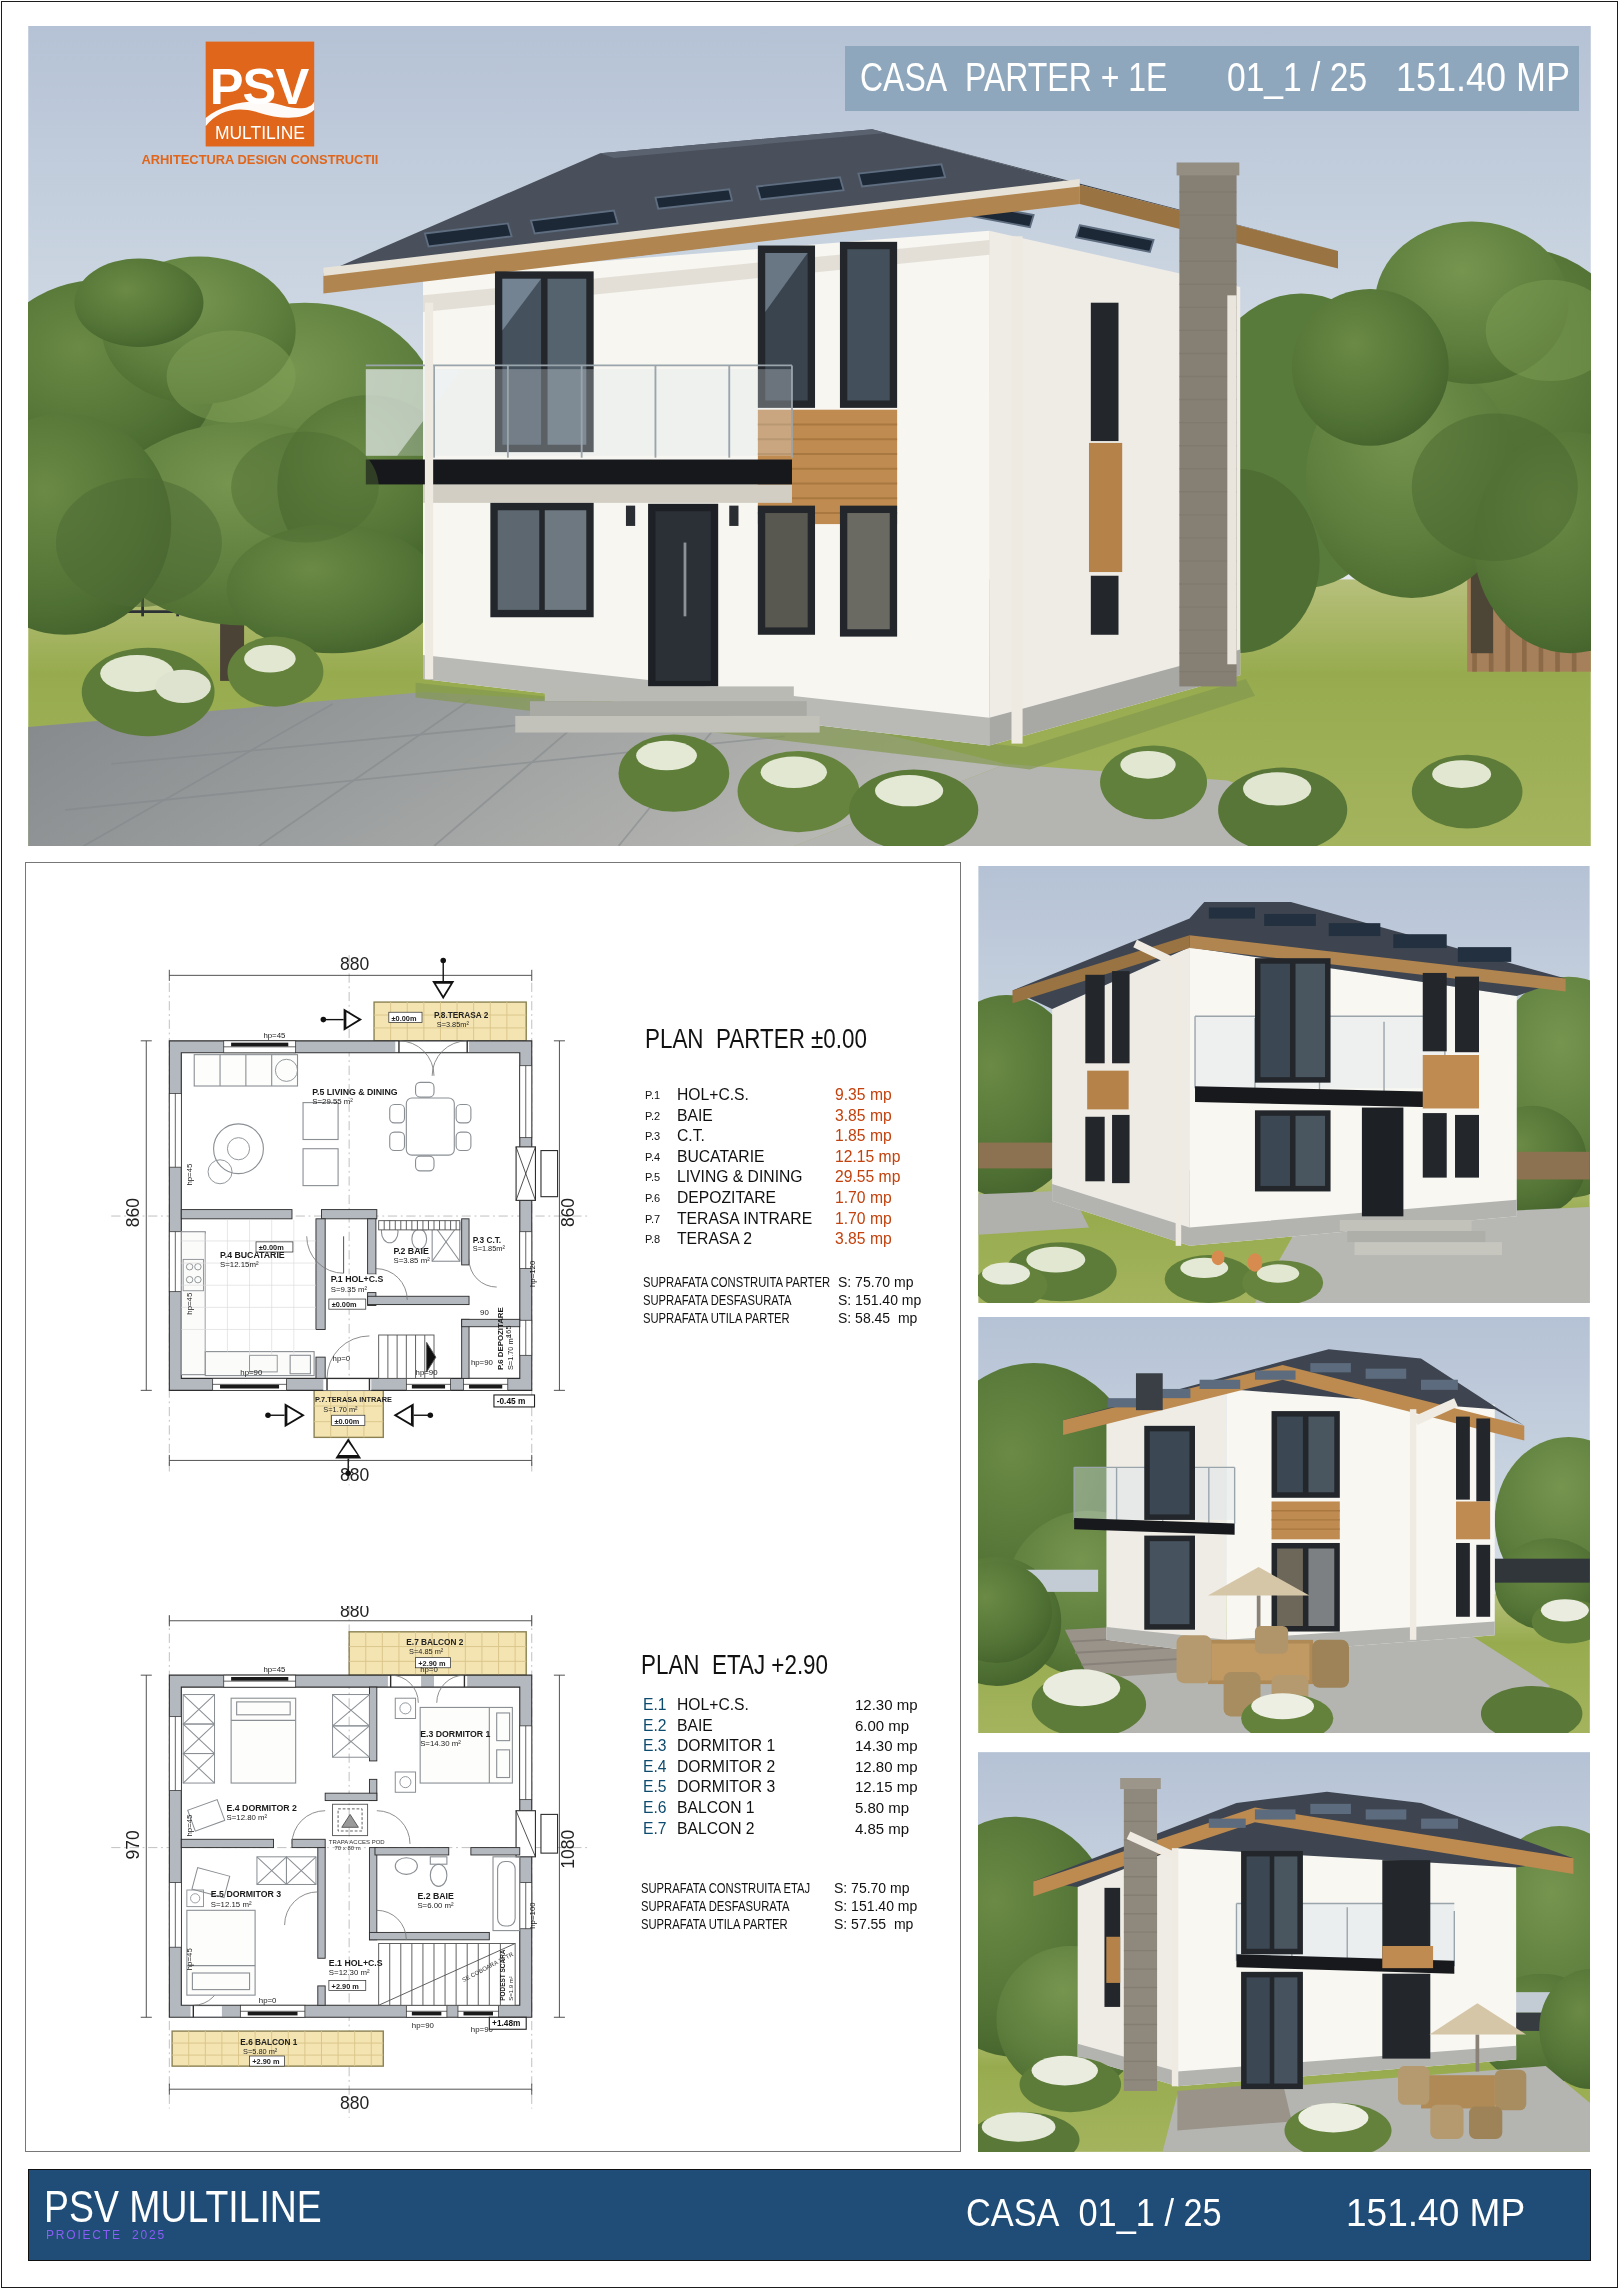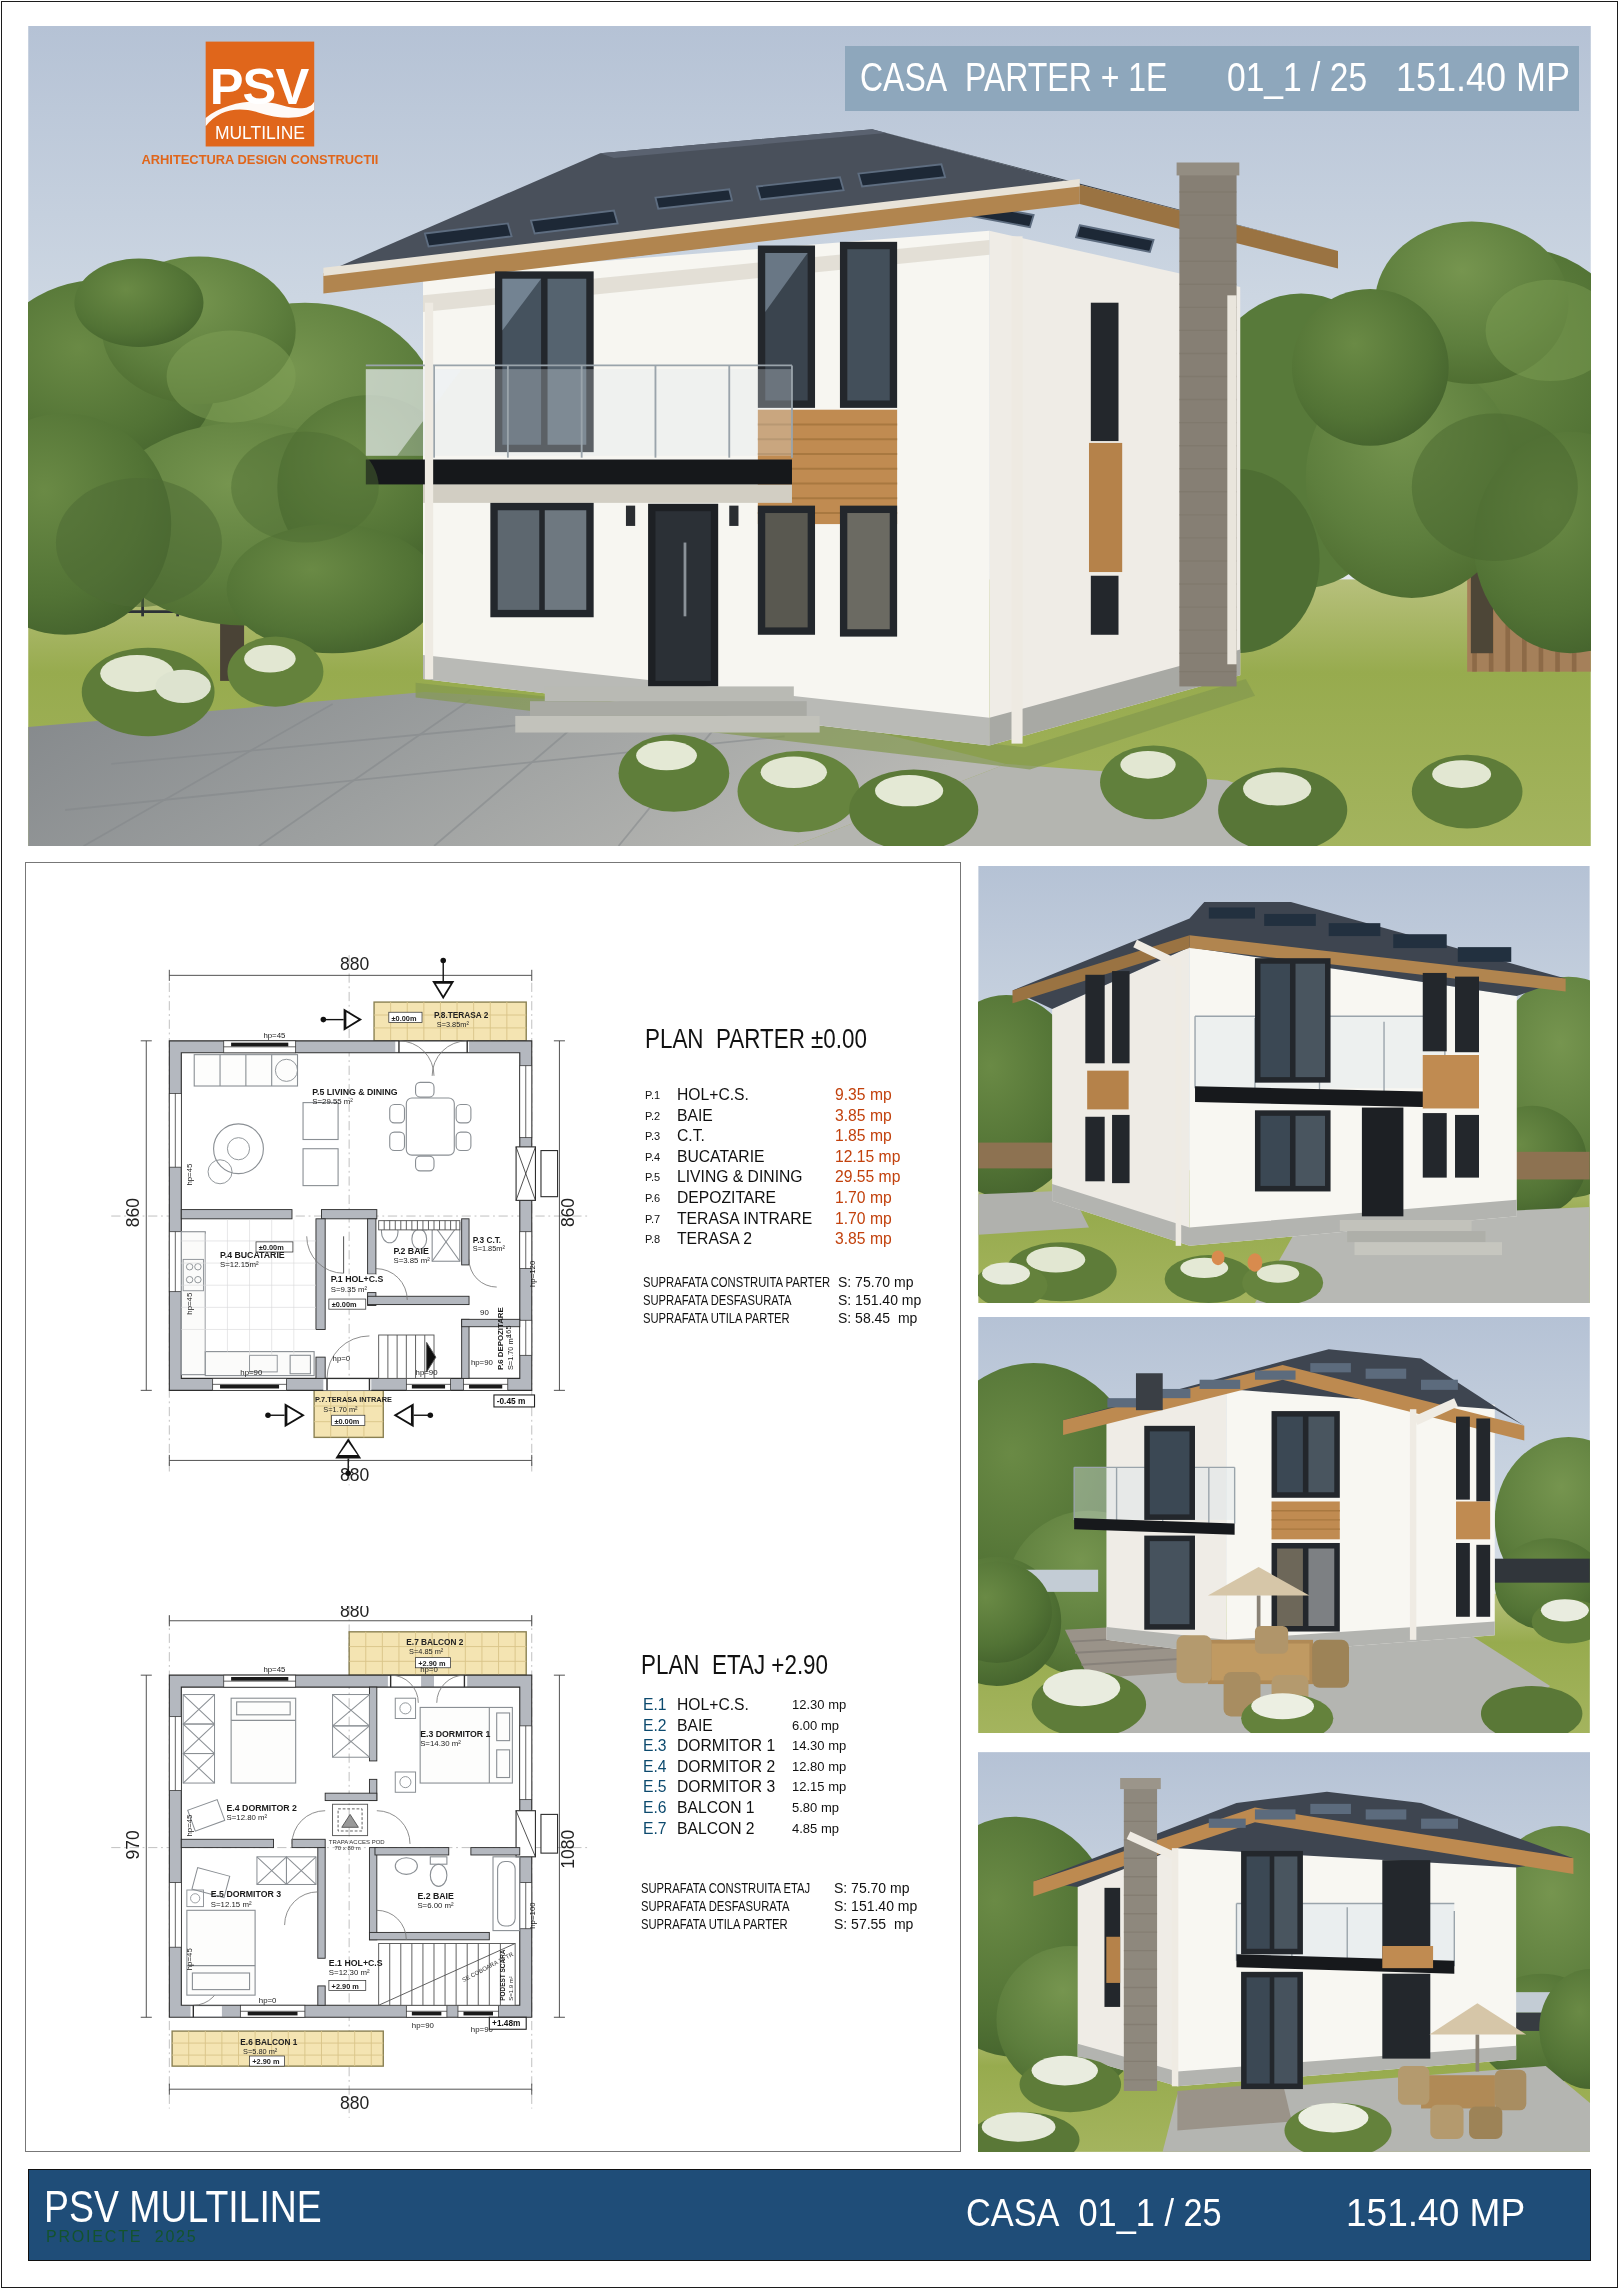--- a/index.html
+++ b/index.html
@@ -1314,41 +1314,41 @@
 E.7</div>
 
 <div class="abs" style="left:677px;top:1695px;font-size:15.7px;color:#111;line-height:20.6px;white-space:pre;">HOL+C.S.
 BAIE
 DORMITOR 1
 DORMITOR 2
 DORMITOR 3
 BALCON 1
 BALCON 2</div>
 
-<div class="abs" style="left:792px;top:1695px;font-size:13px;color:#111;line-height:20.6px;white-space:pre;">12.30 mp
+<div class="abs" style="left:855px;top:1695px;font-size:15px;color:#111;line-height:20.6px;white-space:pre;">12.30 mp
 6.00 mp
 14.30 mp
 12.80 mp
 12.15 mp
 5.80 mp
 4.85 mp</div>
 
 <div class="abs" style="left:641px;top:1879px;font-size:14.8px;transform:scaleX(0.76);transform-origin:left top;color:#111;line-height:18px;white-space:pre;">SUPRAFATA CONSTRUITA ETAJ
 SUPRAFATA DESFASURATA
 SUPRAFATA UTILA PARTER</div>
 
 <div class="abs" style="left:834px;top:1879px;font-size:14px;color:#111;line-height:18px;white-space:pre;">S: 75.70 mp
 S: 151.40 mp
 S: 57.55  mp</div>
 
 <div class="abs" style="left:28px;top:2169px;width:1561px;height:90px;background:#1f4d78;border:1.8px solid #101010;"></div>
 
 <div class="abs" style="left:44px;top:2182px;color:#fff;font-size:44px;white-space:nowrap;transform:scaleX(0.85);transform-origin:left top;">PSV MULTILINE</div>
 
-<div class="abs" style="left:46px;top:2228px;color:#14532d;font-size:16px;letter-spacing:1.8px;">PROIECTE&nbsp; 2025</div>
+<div class="abs" style="left:46px;top:2228px;color:#8b5cf6;font-size:12px;letter-spacing:1.8px;">PROIECTE&nbsp; 2025</div>
 
 <div class="abs" style="left:966px;top:2191px;color:#fff;font-size:39px;white-space:nowrap;transform:scaleX(0.88);transform-origin:left top;">CASA&nbsp; 01_1 / 25</div>
 <div class="abs" style="left:1346px;top:2191px;color:#fff;font-size:39px;white-space:nowrap;transform:scaleX(0.95);transform-origin:left top;">151.40 MP</div>
 
 <div class="abs" style="left:860px;top:55px;color:#fff;font-size:40px;white-space:nowrap;transform:scaleX(0.8);transform-origin:left top;">CASA&nbsp; PARTER + 1E</div>
 <div class="abs" style="left:1227px;top:55px;color:#fff;font-size:40px;white-space:nowrap;transform:scaleX(0.84);transform-origin:left top;">01_1 / 25</div>
 <div class="abs" style="left:1396px;top:55px;color:#fff;font-size:40px;white-space:nowrap;transform:scaleX(0.9);transform-origin:left top;">151.40 MP</div>
 
 
 </body></html>

